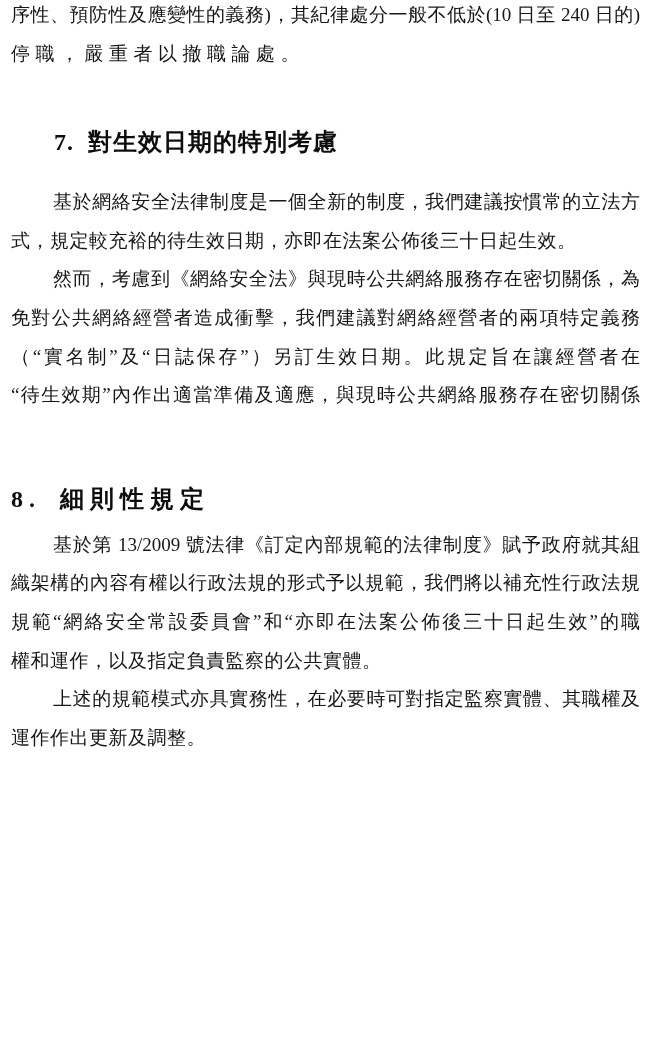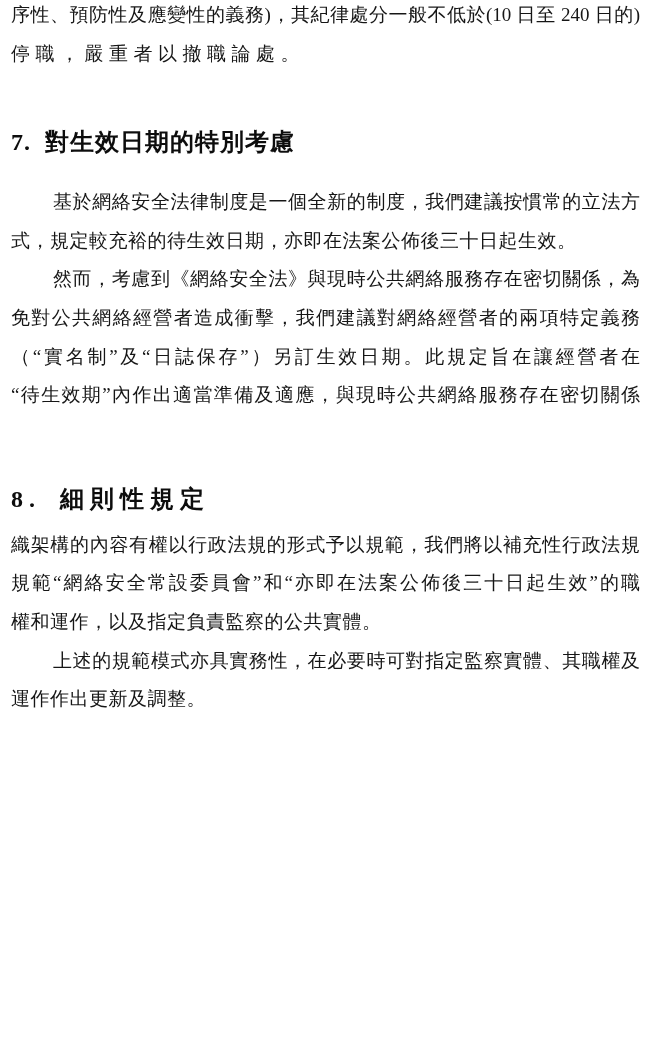--- a/index.html
+++ b/index.html
@@ -37,21 +37,21 @@
   .b2 { margin-top: 10px; }
 
   .h {
     margin: 0;
     font-size: 24px;
     font-weight: bold;
     line-height: 34px;
     color: #0d0d0d;
     word-spacing: 7px;
   }
-  .h7 { margin-top: 52px; letter-spacing: 1px; }
+  .h7 { margin-top: 52px; letter-spacing: 1px; margin-left: 43px; }
   .h8 { margin-top: 67px; letter-spacing: 6px; }
 
   .pagenum {
     position: absolute;
     top: 1016px;
     left: 0;
     width: 628px;
     text-align: center;
     font-size: 16px;
     line-height: 24px;
@@ -93,20 +93,21 @@
       <div class="line">式，規定較充裕的待生效日期，亦即在法案公佈後三十日起生效。</div>
       <div class="line j ind">然而，考慮到《網絡安全法》與現時公共網絡服務存在密切關係，為</div>
       <div class="line j">免對公共網絡經營者造成衝擊，我們建議對網絡經營者的兩項特定義務</div>
       <div class="line j">（“實名制”及“日誌保存”）另訂生效日期。此規定旨在讓經營者在</div>
       <div class="line j">“待生效期”內作出適當準備及適應，與現時公共網絡服務存在密切關係</div>
     </div>
 
     <h2 class="h h8">8. 細則性規定</h2>
 
     <div class="para b2">
+      <div class="line j ind">基於第 13/2009 號法律《訂定內部規範的法律制度》賦予政府就其組</div>
       <div class="line j">織架構的內容有權以行政法規的形式予以規範，我們將以補充性行政法規</div>
       <div class="line j">規範“網絡安全常設委員會”和“亦即在法案公佈後三十日起生效”的職</div>
       <div class="line">權和運作，以及指定負責監察的公共實體。</div>
       <div class="line j ind">上述的規範模式亦具實務性，在必要時可對指定監察實體、其職權及</div>
       <div class="line">運作作出更新及調整。</div>
     </div>
 
   </div>
 
   <div class="pagenum">22</div>

